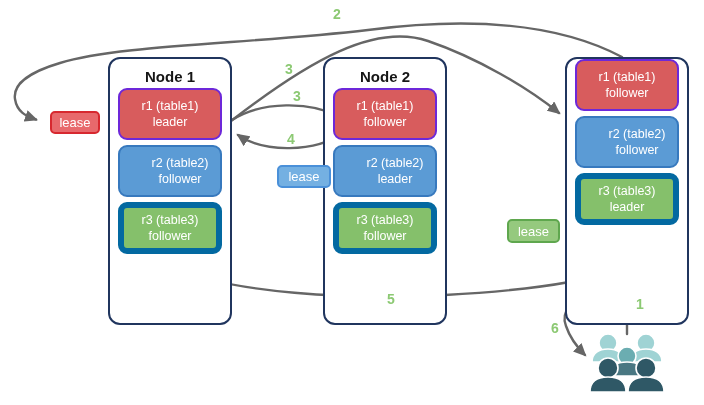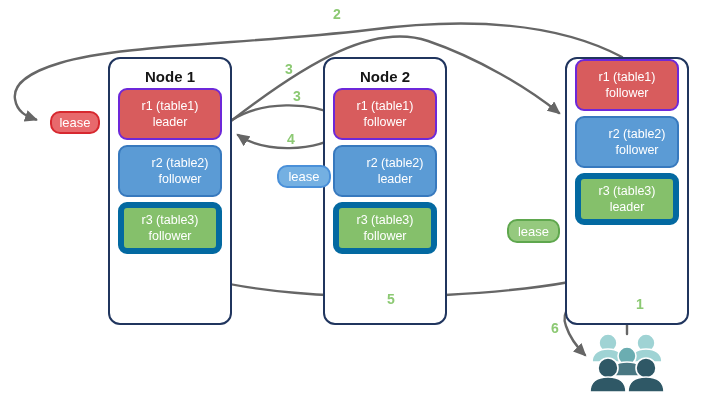--- a/index.html
+++ b/index.html
@@ -21,21 +21,21 @@
     width:104px; height:52px; box-sizing:border-box; margin:0 auto 5px auto;
     border-radius:9px; color:#ffffff; font-size:12.5px; line-height:1.32;
     display:flex; flex-direction:column; align-items:center; justify-content:center;
     text-align:center;
   }
   .range.red   { background:#d85c5d; border:2px solid #6d28d9; }
   .range.blue  { background:#5b9bd5; border:2px solid #3779be;padding-left:20px; }
   .range.green { background:#85c06b; border:6px solid #0369a1; }
 
   .lease {
-    position:absolute; box-sizing:border-box; border-radius:10px;
+    position:absolute; box-sizing:border-box; border-radius:5px;
     color:#ffffff; font-size:13px; display:flex; align-items:center; justify-content:center;
   }
   .lease.red   { left:50px;  top:111px; width:50px; height:23px; background:#e8696c; border:2px solid #d7282f; }
   .lease.blue  { left:277px; top:165px; width:54px; height:23px; background:#74b0e2; border:2px solid #4a90d9; }
   .lease.green { left:507px; top:219px; width:53px; height:24px; background:#95c97e; border:2px solid #5fa74e; }
 
   .step {
     position:absolute; font-weight:bold; font-size:14px; color:#8cc973;
   }
   .step.s1 { left:636px; top:296px; }

